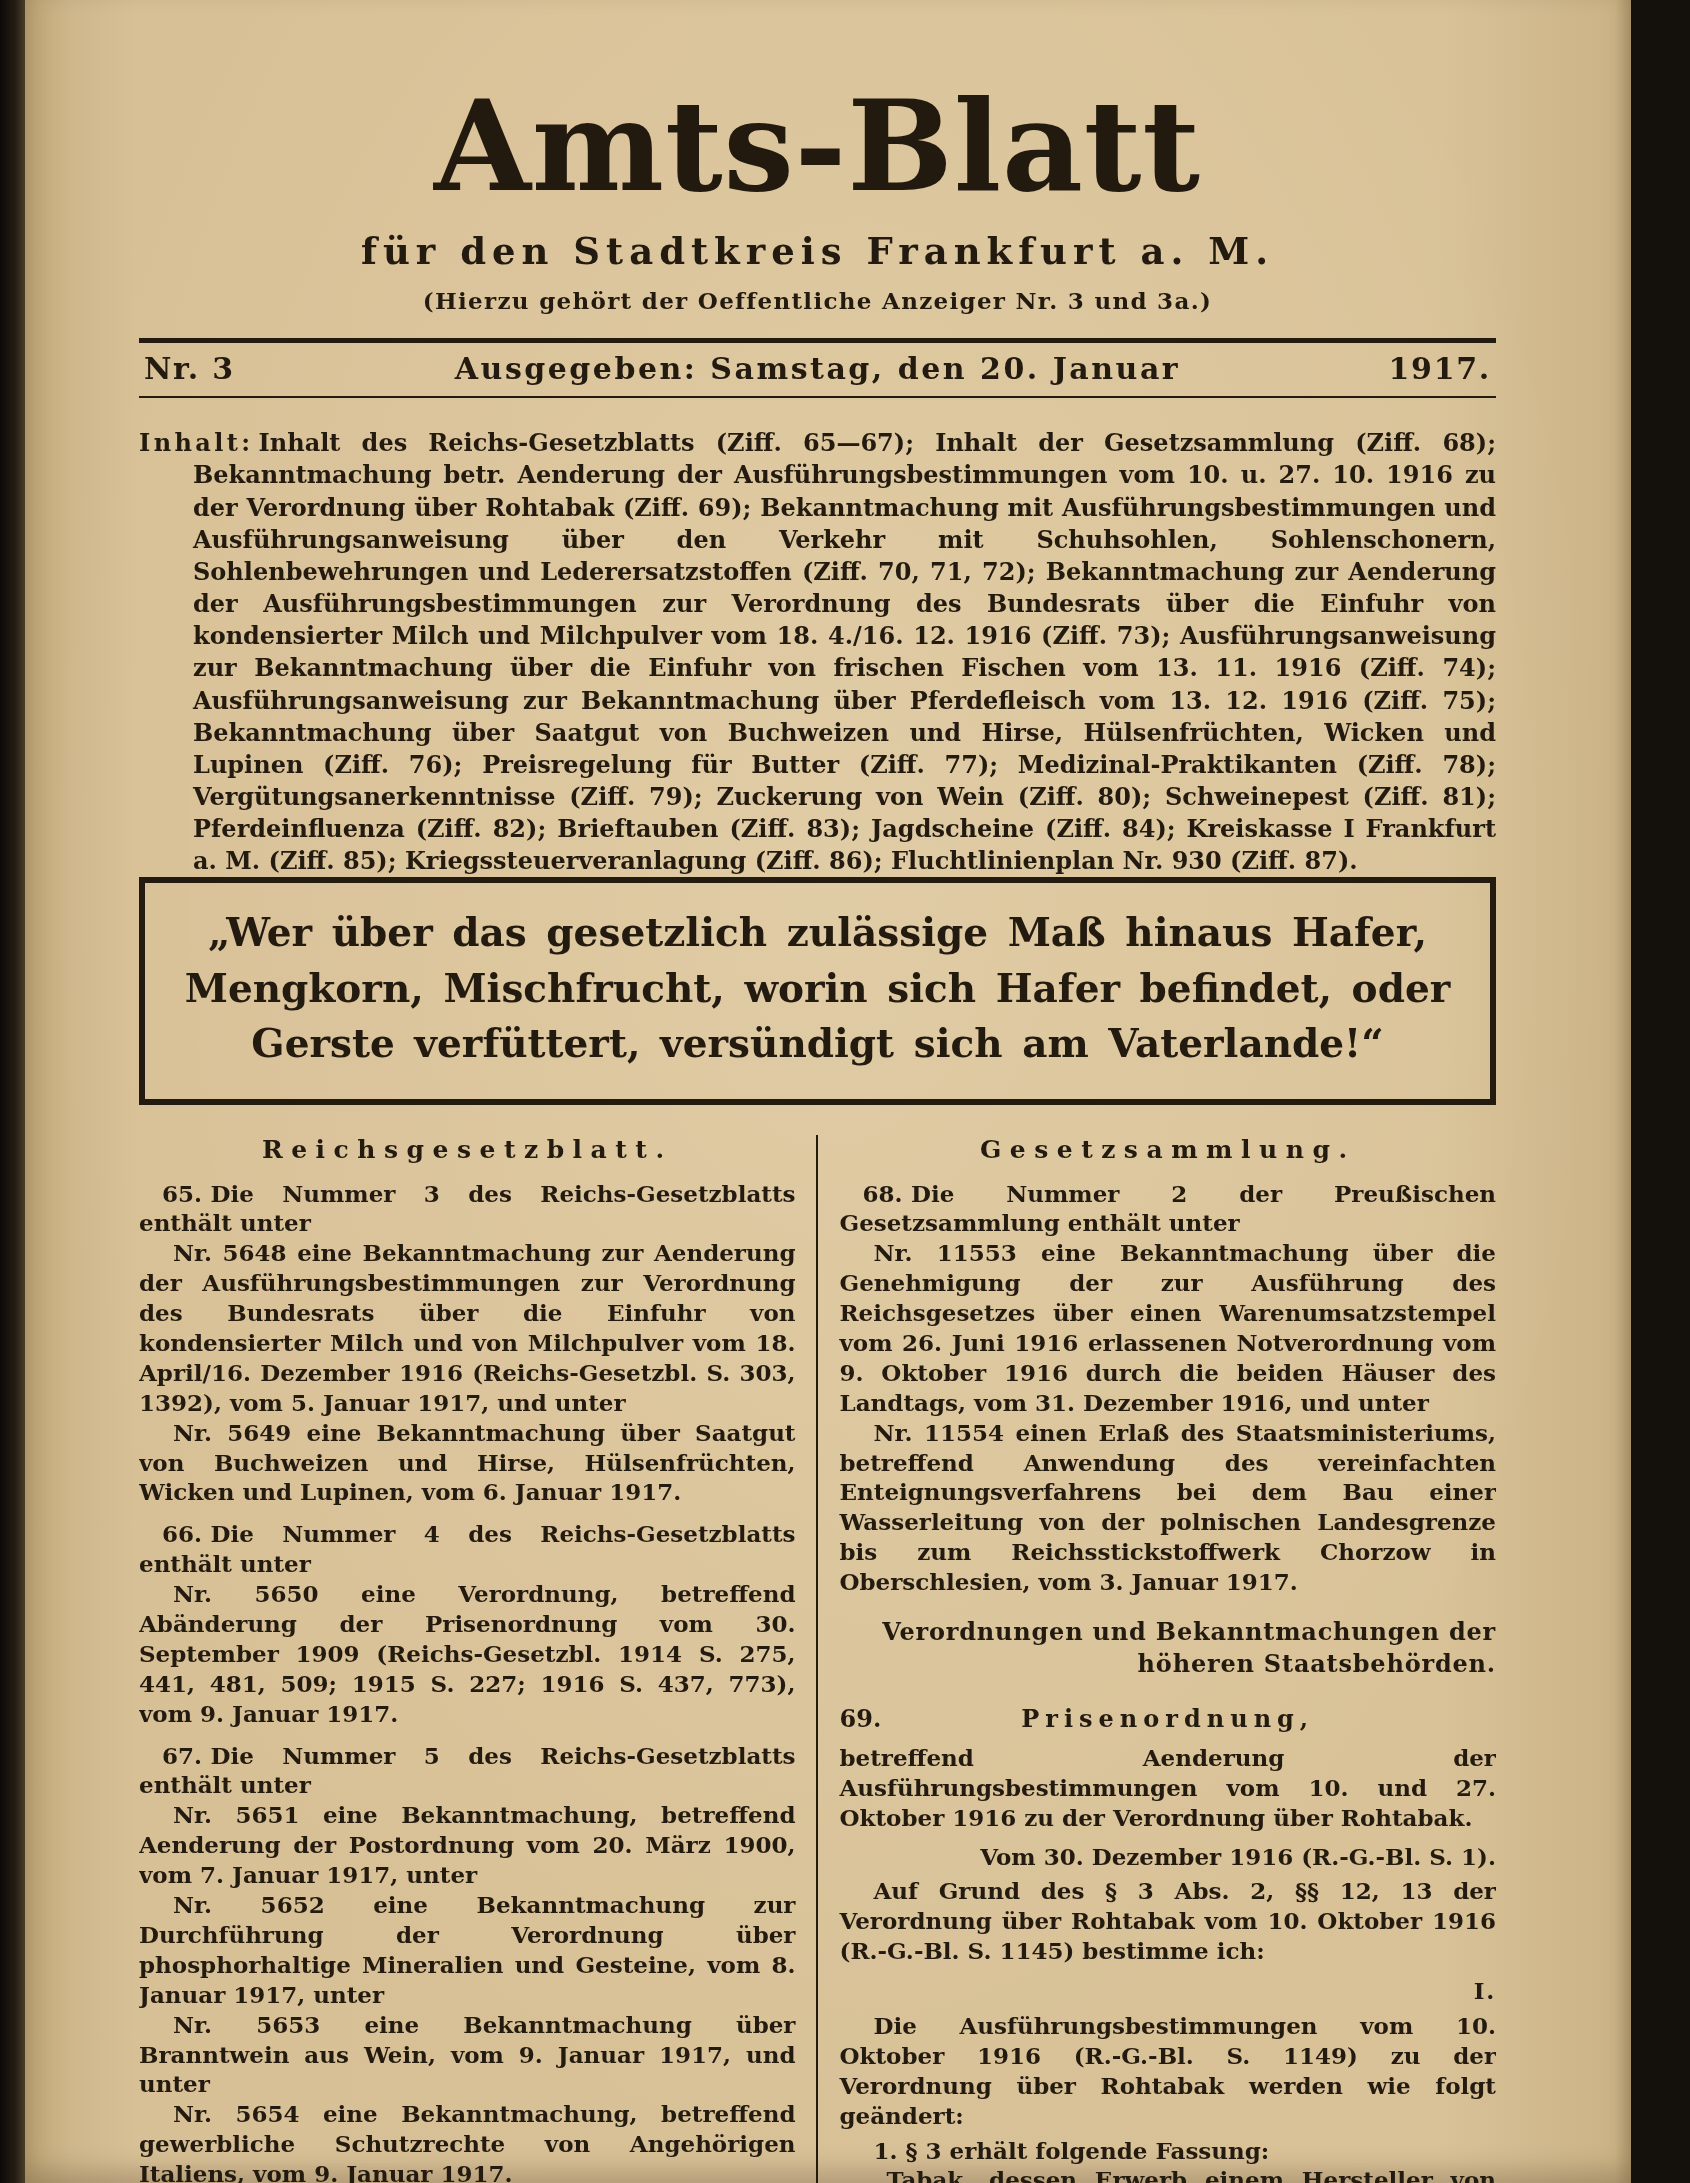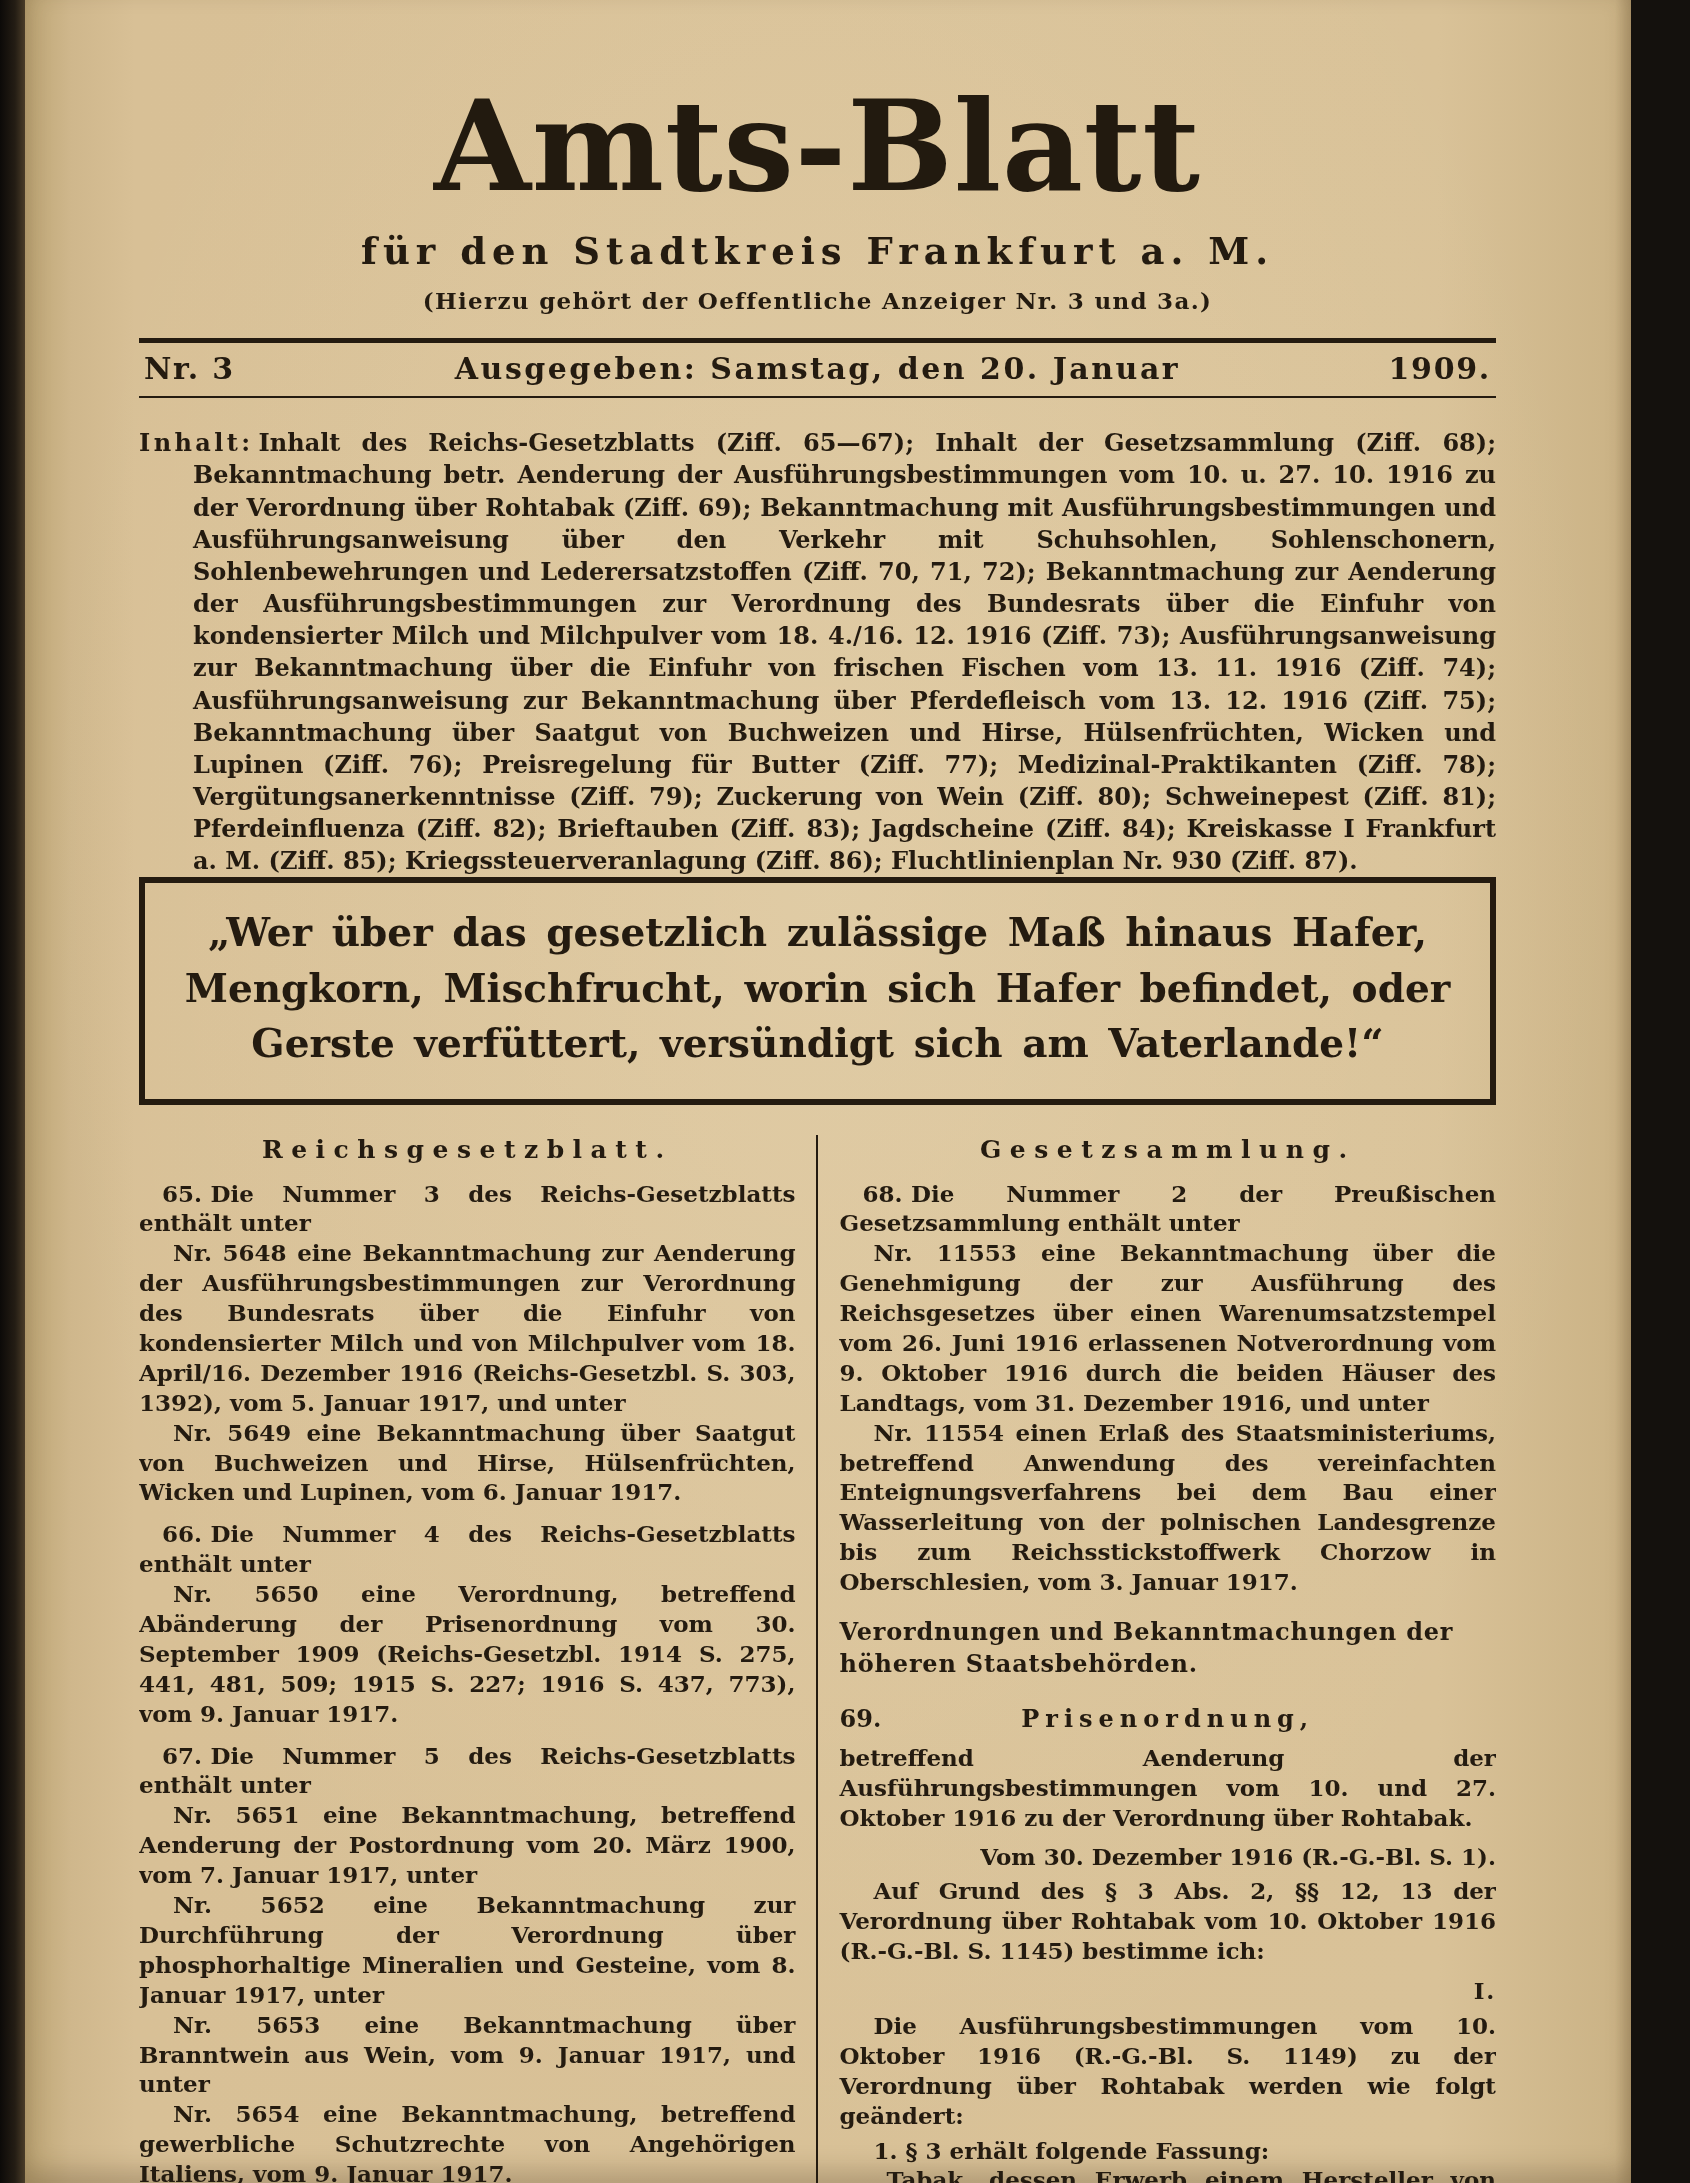--- a/index.html
+++ b/index.html
@@ -74,21 +74,21 @@
   .p {
     font-size:23px; font-weight:bold; line-height:1.30; text-align:justify;
   }
   .p .num { padding-right:8.5px;margin-left:23px; }
   .entry { margin-top:12px; }
   .entry.first { margin-top:0; }
   .indent  { text-indent:34px; }
   .indent2 { text-indent:34px; margin-top:5px; }
   .indent3 { text-indent:47px; }
   .sub-heading {
-    margin-top:18.6px; text-align:left; font-weight:bold; font-size:24px;
+    margin-top:18.6px; text-align:right; font-weight:bold; font-size:24px;
     line-height:1.35; letter-spacing:0.8px;
   }
   .num-line {
     position:relative; margin-top:24px; text-align:center;
     font-size:24px; font-weight:bold; letter-spacing:6px;
   }
   .num-line .num { position:absolute; left:0; letter-spacing:0; }
   .centered { text-align:right; margin-top:8.5px; }
   .bold-block { margin-top:10px; }
   .roman { margin-top:10px; letter-spacing:1.7px; }
@@ -103,21 +103,21 @@
 
     <header class="masthead">
       <h1 class="title">Amts-Blatt</h1>
       <div class="subtitle">für den Stadtkreis Frankfurt a. M.</div>
       <div class="note">(Hierzu gehört der Oeffentliche Anzeiger Nr. 3 und 3a.)</div>
     </header>
 
     <div class="issue-bar">
       <span class="issue-left">Nr. 3</span>
       <span class="issue-center">Ausgegeben: Samstag, den 20. Januar</span>
-      <span class="issue-right">1909.</span>
+      <span class="issue-right">1917.</span>
     </div>
 
     <p class="toc"><span class="toc-label">Inhalt:</span><span>Inhalt des Reichs-Gesetzblatts (Ziff. 65—67); Inhalt der Gesetzsammlung (Ziff. 68); Bekanntmachung betr. Aenderung der Ausführungsbestimmungen vom 10. u. 27. 10. 1916 zu der Verordnung über Rohtabak (Ziff. 69); Bekanntmachung mit Ausführungsbestimmungen und Ausführungsanweisung über den Verkehr mit Schuhsohlen, Sohlenschonern, Sohlenbewehrungen und Lederersatzstoffen (Ziff. 70, 71, 72); Bekanntmachung zur Aenderung der Ausführungsbestimmungen zur Verordnung des Bundesrats über die Einfuhr von kondensierter Milch und Milchpulver vom 18. 4./16. 12. 1916 (Ziff. 73); Ausführungsanweisung zur Bekanntmachung über die Einfuhr von frischen Fischen vom 13. 11. 1916 (Ziff. 74); Ausführungsanweisung zur Bekanntmachung über Pferdefleisch vom 13. 12. 1916 (Ziff. 75); Bekanntmachung über Saatgut von Buchweizen und Hirse, Hülsenfrüchten, Wicken und Lupinen (Ziff. 76); Preisregelung für Butter (Ziff. 77); Medizinal-Praktikanten (Ziff. 78); Vergütungsanerkenntnisse (Ziff. 79); Zuckerung von Wein (Ziff. 80); Schweinepest (Ziff. 81); Pferdeinfluenza (Ziff. 82); Brieftauben (Ziff. 83); Jagdscheine (Ziff. 84); Kreiskasse I Frankfurt a. M. (Ziff. 85); Kriegssteuerveranlagung (Ziff. 86); Fluchtlinienplan Nr. 930 (Ziff. 87).</span></p>
 
     <div class="quote-box">
       <p class="quote">„Wer über das gesetzlich zulässige Maß hinaus Hafer, Mengkorn, Mischfrucht, worin sich Hafer befindet, oder Gerste verfüttert, versündigt sich am Vaterlande!“</p>
     </div>
 
     <div class="columns">
 

